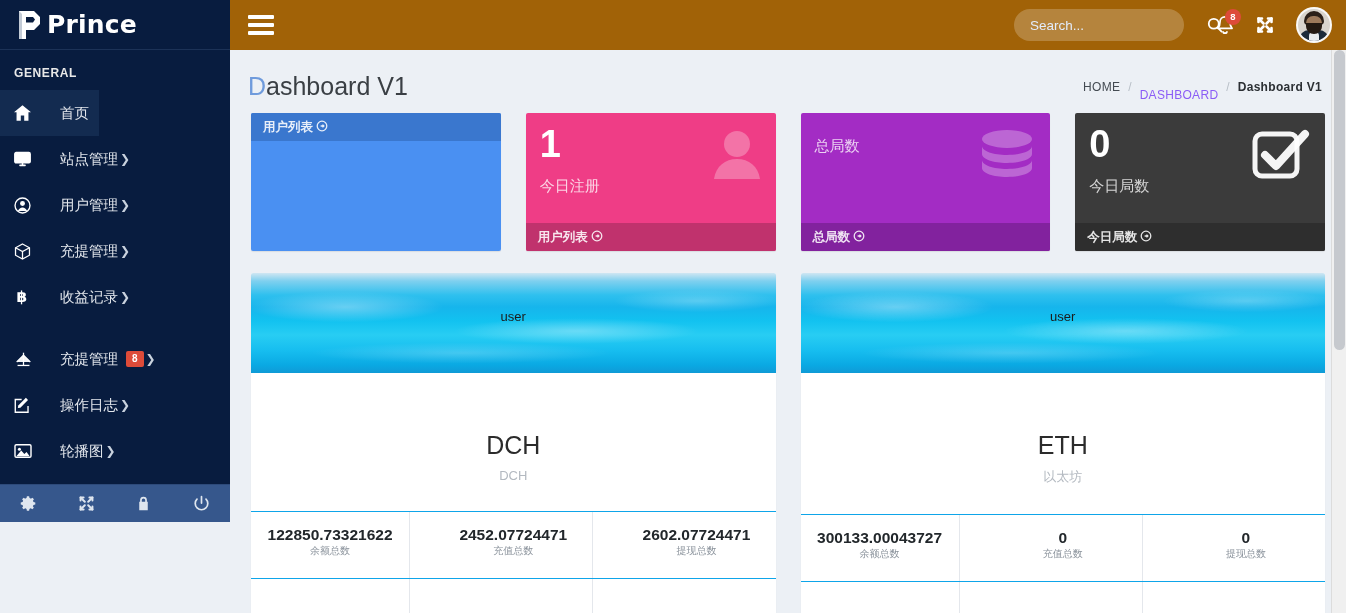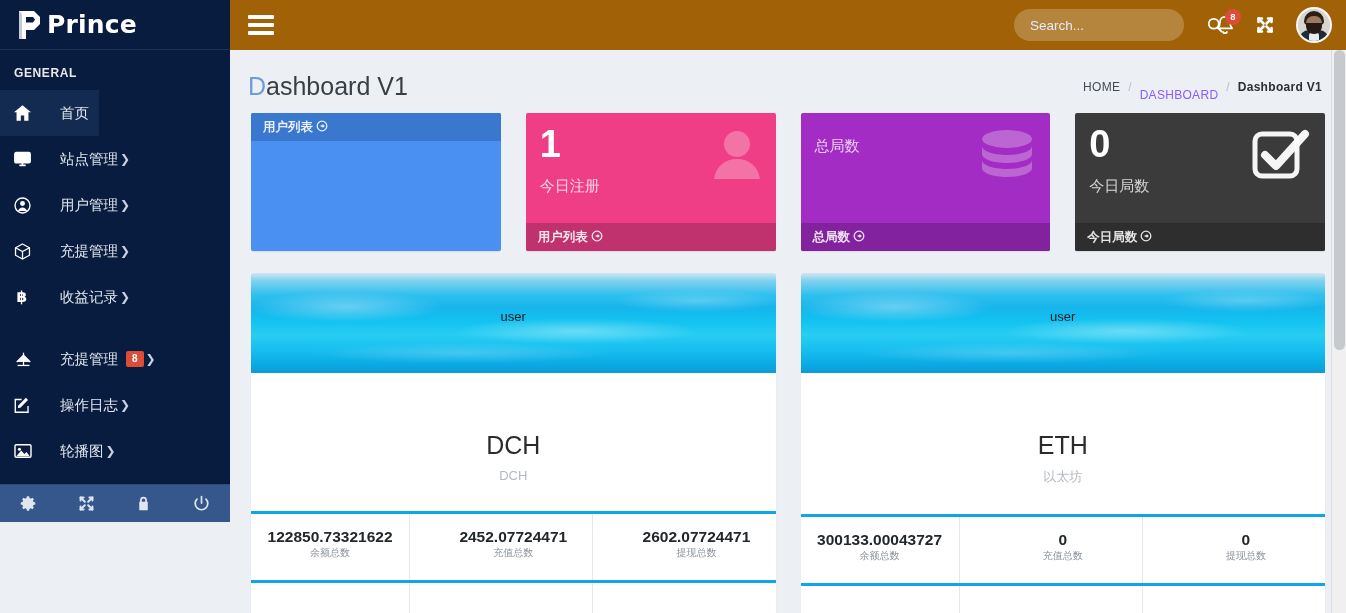--- a/index.html
+++ b/index.html
@@ -217,21 +217,21 @@
     text-align: center; font-size: 13px; color: #1c1c1c; z-index: 2;
   }
   .wc-title {
     text-align: center; font-size: 25px; color: #2b2b2b;
     padding-top: 58px; font-weight: 400;
   }
   .wc-sub {
     text-align: center; font-size: 13px; color: #b3b9c0;
     padding: 8px 0 28px 0;
   }
-  .wc-stats { display: flex; border-top: 3px solid #0ea5e9; gap: 24px; }
+  .wc-stats { display: flex; border-top: 1px solid #0ea5e9; gap: 24px; }
   .wc-cell {
     flex: 1; text-align: center; padding: 14px 4px 20px 4px;
     border-right: 1px solid #e4e7ec;
   }
   .wc-cell:last-child { border-right: none; }
   .wc-val { font-size: 15.5px; font-weight: 700; color: #22272b; }
   .wc-cap { font-size: 10px; color: #8b939c; margin-top: 0; }
   .wc-stats.second .wc-cell { padding-bottom: 30px; }
 
   

